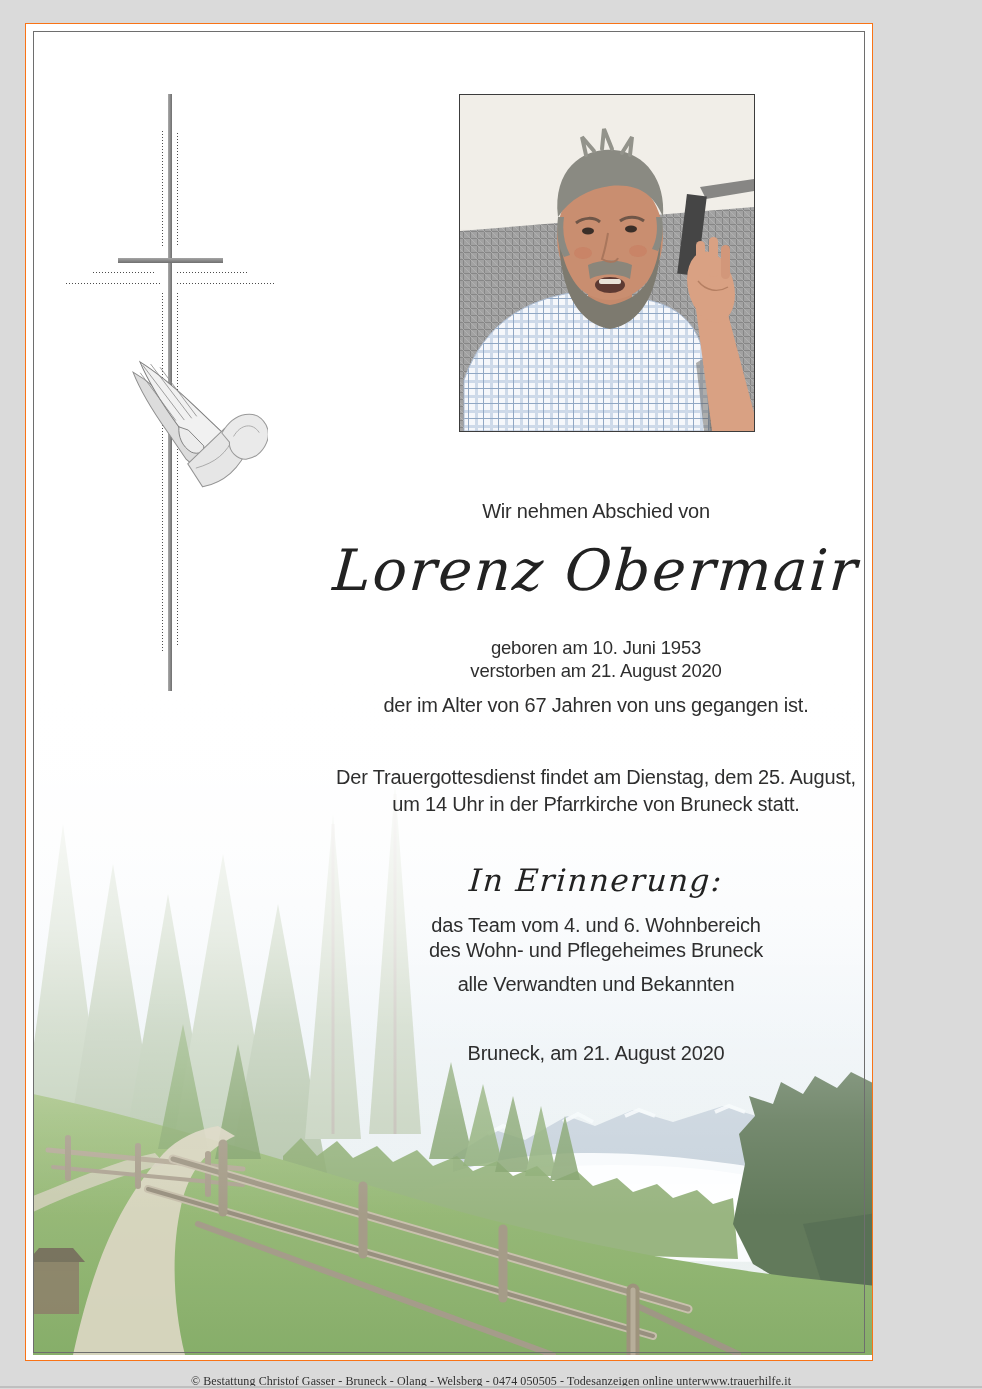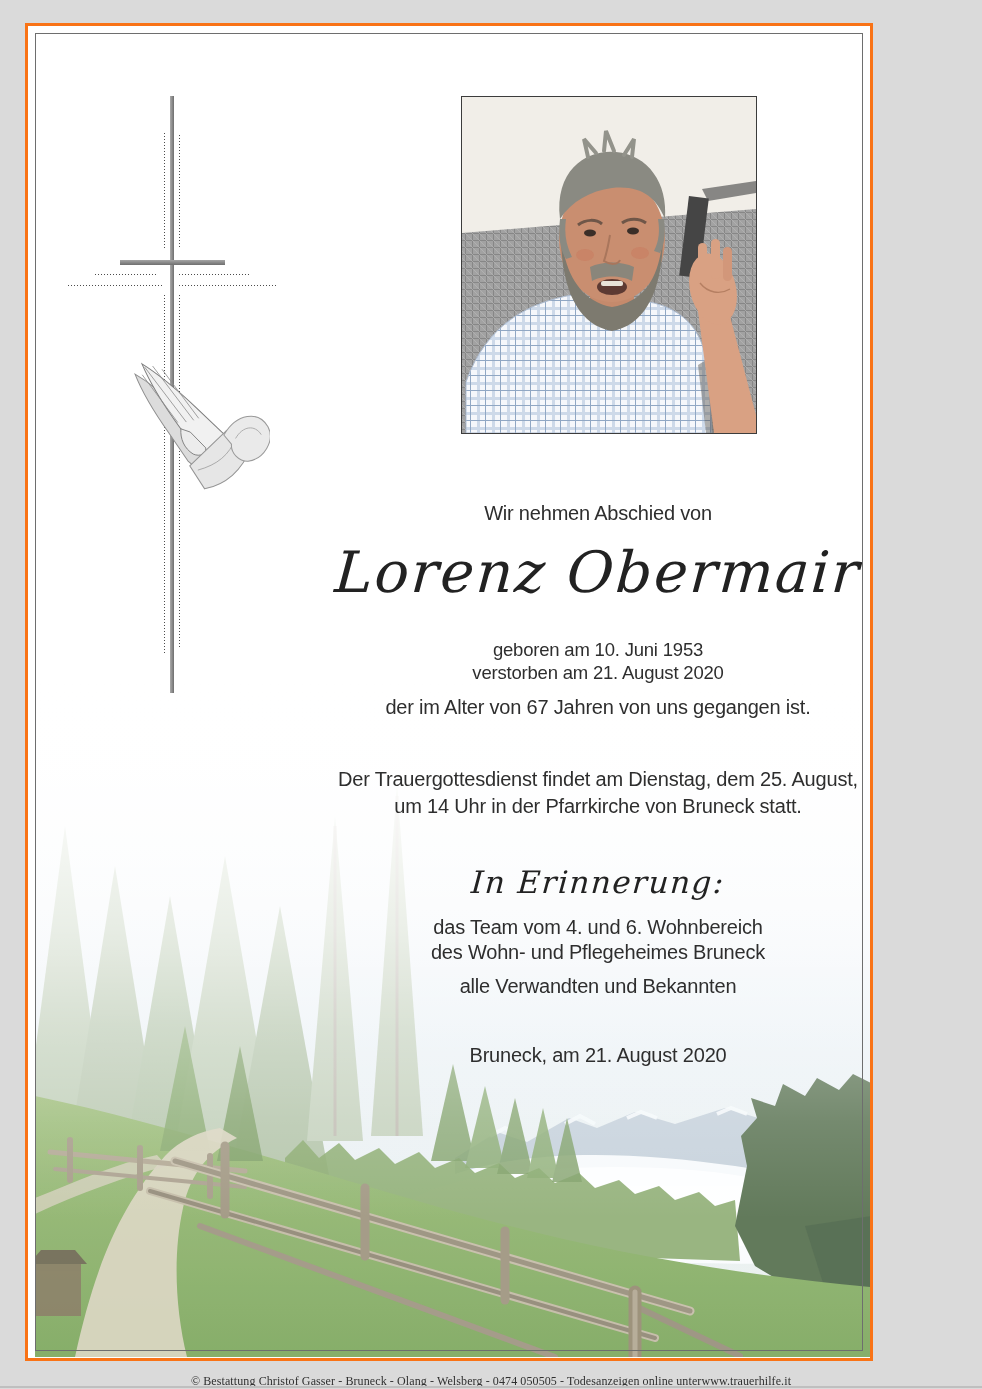--- a/index.html
+++ b/index.html
@@ -4,21 +4,21 @@
 <style>
   html,body{margin:0;padding:0;}
   body{
     width:982px;height:1389px;overflow:hidden;position:relative;
     background:#dadada;
     font-family:"Liberation Sans",sans-serif;
     -webkit-font-smoothing:antialiased;
   }
   .card{
     position:absolute;left:25px;top:23px;width:848px;height:1338px;
-    background:#ffffff;border:3px solid #f97316;box-sizing:border-box;
+    background:#ffffff;border:1px solid #f97316;box-sizing:border-box;
     overflow:hidden;
   }
   .inner-border{
     position:absolute;left:7px;top:7px;right:7px;bottom:7px;
     border:1px solid #6e6e6e;z-index:6;pointer-events:none;
   }
   
   .cl{position:absolute;z-index:3;}
   .cl-vsolid{left:142px;top:70px;width:4px;height:597px;
     background:linear-gradient(to right,#ababab,#6f6f6f);}

